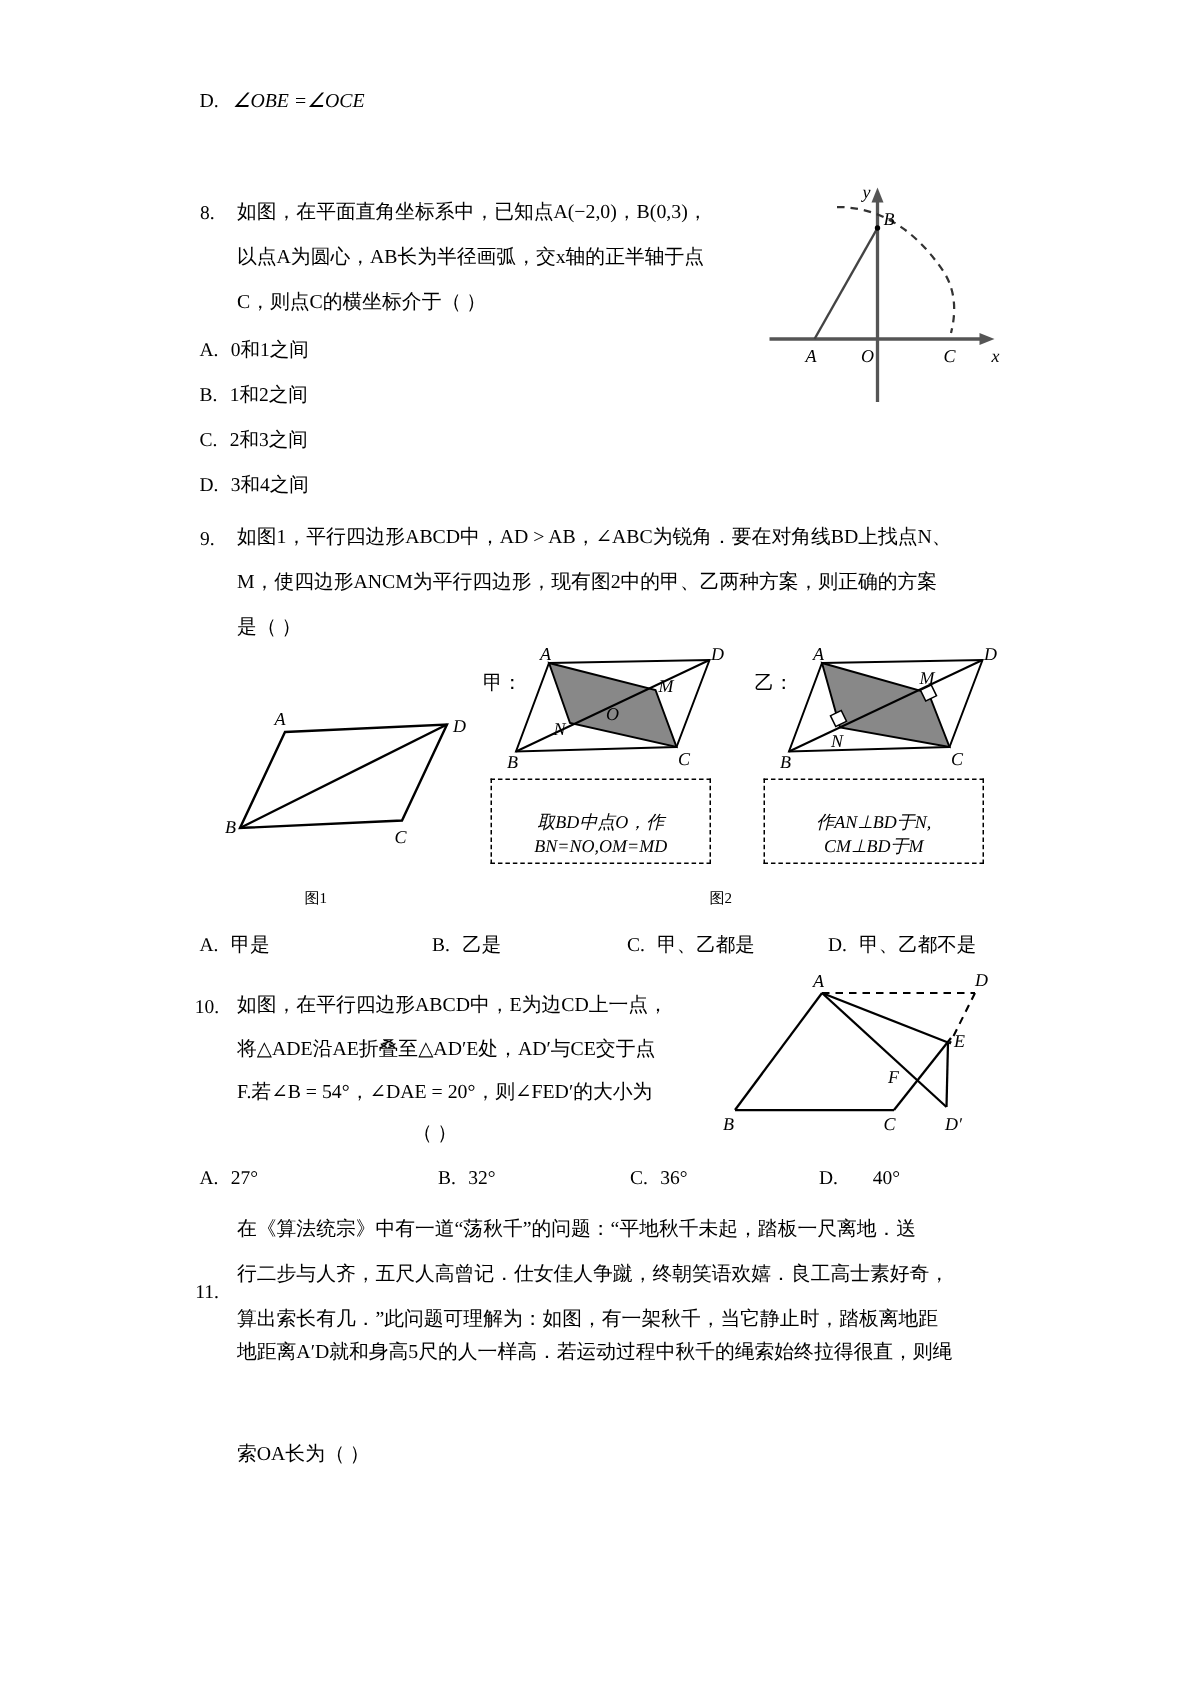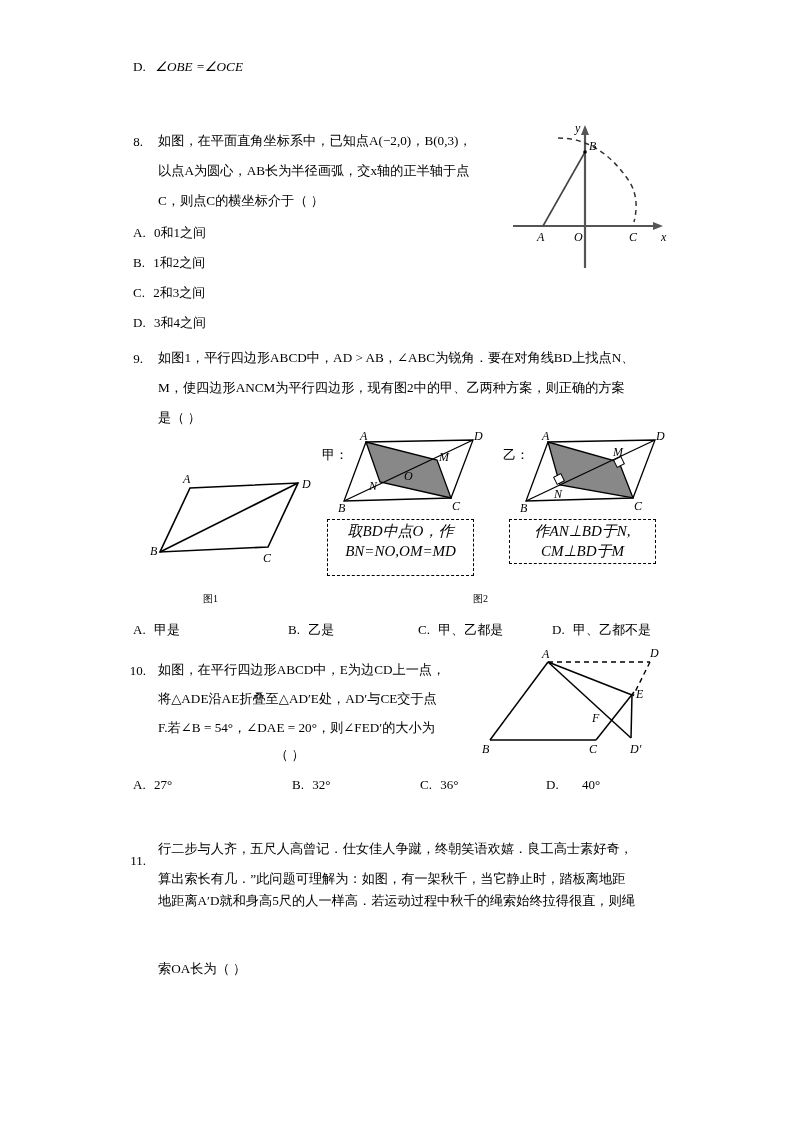--- a/index.html
+++ b/index.html
@@ -54,23 +54,23 @@
     font-size: 10px;
     white-space: nowrap;
   }
 
   
   .dashbox {
     position: absolute;
     border: 1.6px dashed #000;
     box-sizing: border-box;
     text-align: center;
-    font-size: 15px;
+    font-size: 12px;
     line-height: 1.35;
-    padding-top: 1px;
+    padding-top: 20px;
   }
 
   svg { display: block; }
   .svg-wrap { position: absolute; }
 
   .lbl {
     font-family: "Liberation Serif", serif;
     font-style: italic;
     font-size: 12px;
     fill: #000;
@@ -184,21 +184,21 @@
       <rect x="35" y="45" width="8" height="8" fill="#ffffff" stroke="#000" stroke-width="1" transform="rotate(-26 39 49)"></rect>
       <rect x="95" y="28" width="8" height="8" fill="#ffffff" stroke="#000" stroke-width="1" transform="rotate(-26 99 32)"></rect>
       <text class="lbl" x="22" y="10">A</text>
       <text class="lbl" x="136" y="10">D</text>
       <text class="lbl" x="0" y="82">B</text>
       <text class="lbl" x="114" y="80">C</text>
       <text class="lbl" x="34" y="68">N</text>
       <text class="lbl" x="93" y="26">M</text>
     </svg>
   </div>
-  <div class="dashbox" style="left:509px; top:519px; width:147px; height:45px;">
+  <div class="dashbox" style="left:509px; top:519px; width:147px; height:57px;">
     <div class="mi">作AN⊥BD于N,</div>
     <div class="mi">CM⊥BD于M</div>
   </div>
 
   <div class="fig-cap" style="left:473px; top:592px;">图2</div>
 
   <div class="opt" style="left:133px; top:621px;">
     <span>A.</span>
     <span style="margin-left:5px;">甲是</span>
   </div>
@@ -259,18 +259,19 @@
   <div class="opt" style="left:420px; top:777px;">
     <span>C.</span>
     <span style="margin-left:5px;">36°</span>
   </div>
   <div class="opt" style="left:546px; top:777px;">
     <span>D.</span>
     <span style="margin-left:20px;">40°</span>
   </div>
 
   <div class="q-num" style="left:122px; top:843px; width:24px;margin-top:11px;">11.</div>
+  <div class="txt" style="left:158px; top:812px;">在《算法统宗》中有一道“荡秋千”的问题：“平地秋千未起，踏板一尺离地．送</div>
   <div class="txt" style="left:158px; top:842px;">行二步与人齐，五尺人高曾记．仕女佳人争蹴，终朝笑语欢嬉．良工高士素好奇，</div>
   <div class="txt" style="left:158px; top:872px;">算出索长有几．”此问题可理解为：如图，有一架秋千，当它静止时，踏板离地距</div>
   <div class="txt" style="left:158px; top:894px;">地距离A′D就和身高5尺的人一样高．若运动过程中秋千的绳索始终拉得很直，则绳</div>
   <div class="txt" style="left:158px; top:962px;">索OA长为（  ）</div>
 
 </div>
 
 </body></html>

